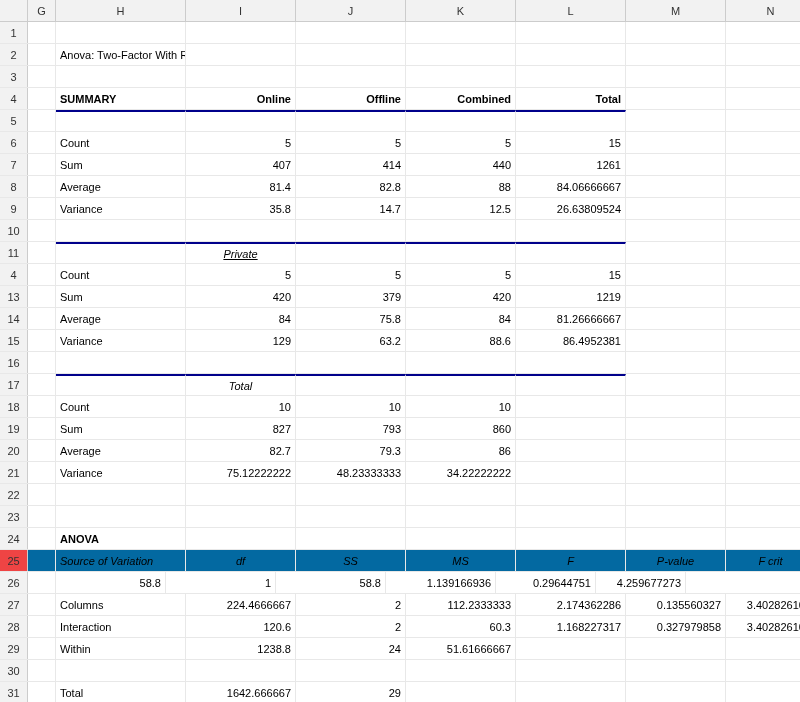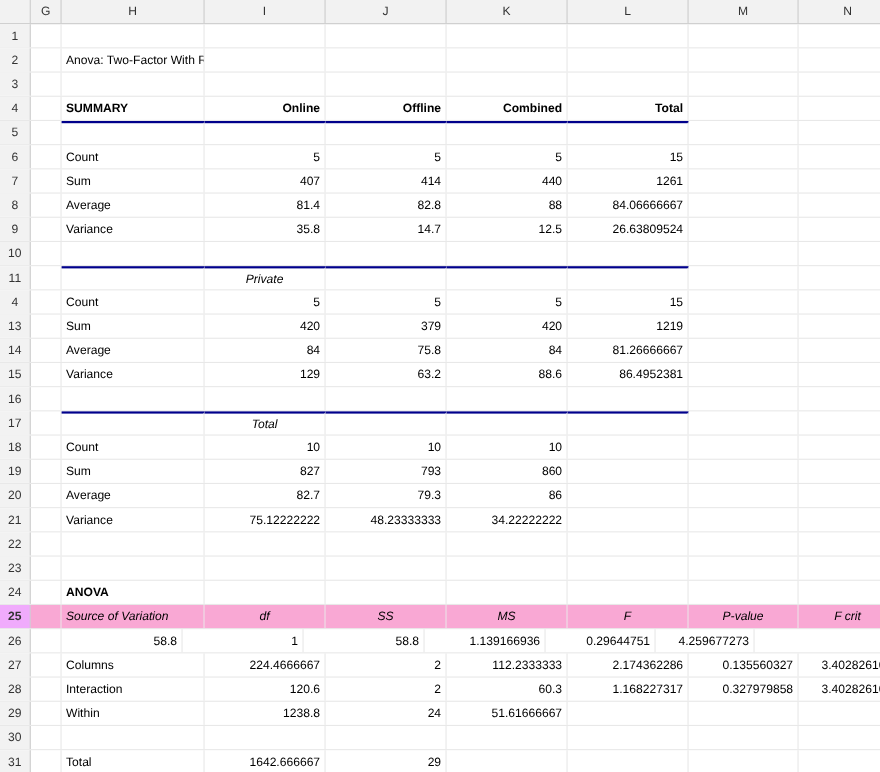--- a/index.html
+++ b/index.html
@@ -76,29 +76,28 @@
     .col-h  { width: 130px; min-width: 130px; }
     .col-i  { width: 110px; min-width: 110px; }
     .col-j  { width: 110px; min-width: 110px; }
     .col-k  { width: 110px; min-width: 110px; }
     .col-l  { width: 110px; min-width: 110px; }
     .col-m  { width: 100px; min-width: 100px; }
     .col-n  { width: 90px; min-width: 90px; }
 
     
     .selected-row .cell, .selected-row .row-num {
-      background: #f9a8d4;
+      background: #0369a1;
     }
     .selected-row .row-num {
       background: #b8cef5;
     }
 
     .row-num.selected {
-      background: #f0abfc;
-      font-weight: bold;
+      background: #ef4444;
     }
   </style>
 </head>
 <body>
 
 <div class="spreadsheet">
 
   <div class="col-header-row">
     <div class="col-header" style="width:28px;min-width:28px;"></div>
     <div class="col-header col-g">G</div>
@@ -219,21 +218,21 @@
         <div class="cell col-j"></div>
         <div class="cell col-k"></div>
         <div class="cell col-l"></div>
         <div class="cell col-m"></div>
         <div class="cell col-n"></div>
       </div>
       <div class="row">
         <div class="row-num">11</div>
         <div class="cell col-g"></div>
         <div class="cell col-h italic" style="border-top: 2px solid rgb(0, 0, 139);"></div>
-        <div class="cell col-i right italic center" style="border-top: 2px solid rgb(0, 0, 139);">Private</div>
+        <div class="cell col-i right italic center" style="border-top: 2px solid rgb(0, 0, 139); text-decoration: underline;">Private</div>
         <div class="cell col-j italic" style="border-top: 2px solid rgb(0, 0, 139);"></div>
         <div class="cell col-k italic" style="border-top: 2px solid rgb(0, 0, 139);"></div>
         <div class="cell col-l italic" style="border-top: 2px solid rgb(0, 0, 139);"></div>
         <div class="cell col-m italic"></div>
         <div class="cell col-n italic"></div>
       </div>
       <div class="row">
         <div class="row-num">4</div>
         <div class="cell col-g"></div>
         <div class="cell col-h">Count</div>

